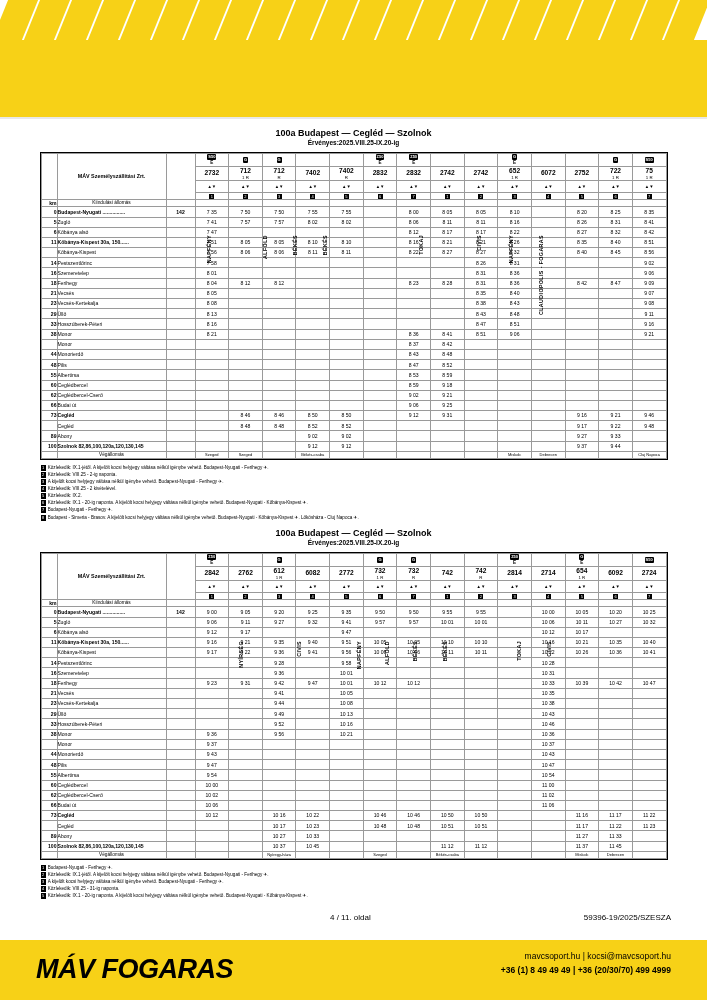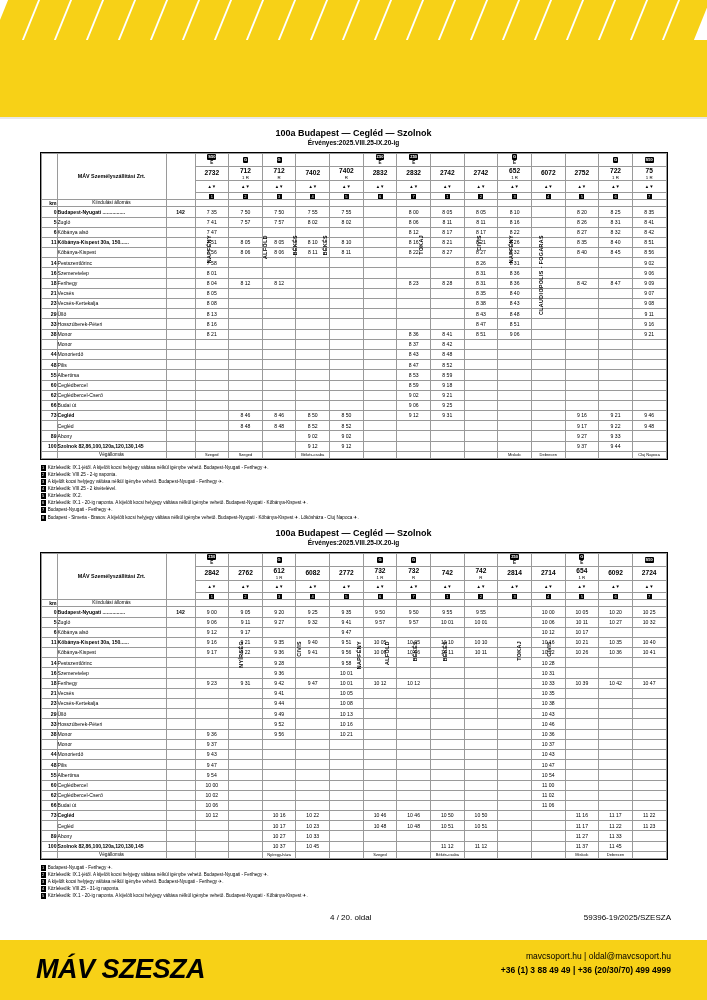--- a/index.html
+++ b/index.html
@@ -1302,22 +1302,22 @@
   <div class="notes" id="n2">
       <span class="nline"><span class="nb">1</span>Budapest-Nyugati - Ferihegy ✈.</span>
       <span class="nline"><span class="nb">2</span>Közlekedik: IX.1-jétől. A kijelölt kocsi helyjegy váltása nélkül igénybe vehető. Budapest-Nyugati - Ferihegy ✈.</span>
       <span class="nline"><span class="nb">3</span>A kijelölt kocsi helyjegy váltása nélkül igénybe vehető. Budapest-Nyugati - Ferihegy ✈.</span>
       <span class="nline"><span class="nb">4</span>Közlekedik: VIII.25 - 31-ig naponta.</span>
       <span class="nline"><span class="nb">5</span>Közlekedik: IX.1 - 20-ig naponta. A kijelölt kocsi helyjegy váltása nélkül igénybe vehető. Budapest-Nyugati - Kőbánya-Kispest ✈.</span>
     </div>
 </div>
 
 <div class="pg">
-  <span class="c">4 / 20. oldal</span>
+  <span class="c">4 / 11. oldal</span>
   <span class="r">59396-19/2025/SZESZA</span>
 </div>
 <div class="ftr">
-  <div class="logo">MÁV SZESZA</div>
+  <div class="logo">MÁV FOGARAS</div>
   <div class="ftr-c">
-    <div class="l1">mavcsoport.hu | oldal@mavcsoport.hu</div>
-    <div>+36 (1) 3 88 49 49 | +36 (20/30/70) 499 4999</div>
+    <div class="l1">mavcsoport.hu | kocsi@mavcsoport.hu</div>
+    <div>+36 (1) 8 49 49 49 | +36 (20/30/70) 499 4999</div>
   </div>
 </div>
 
 </body></html>

